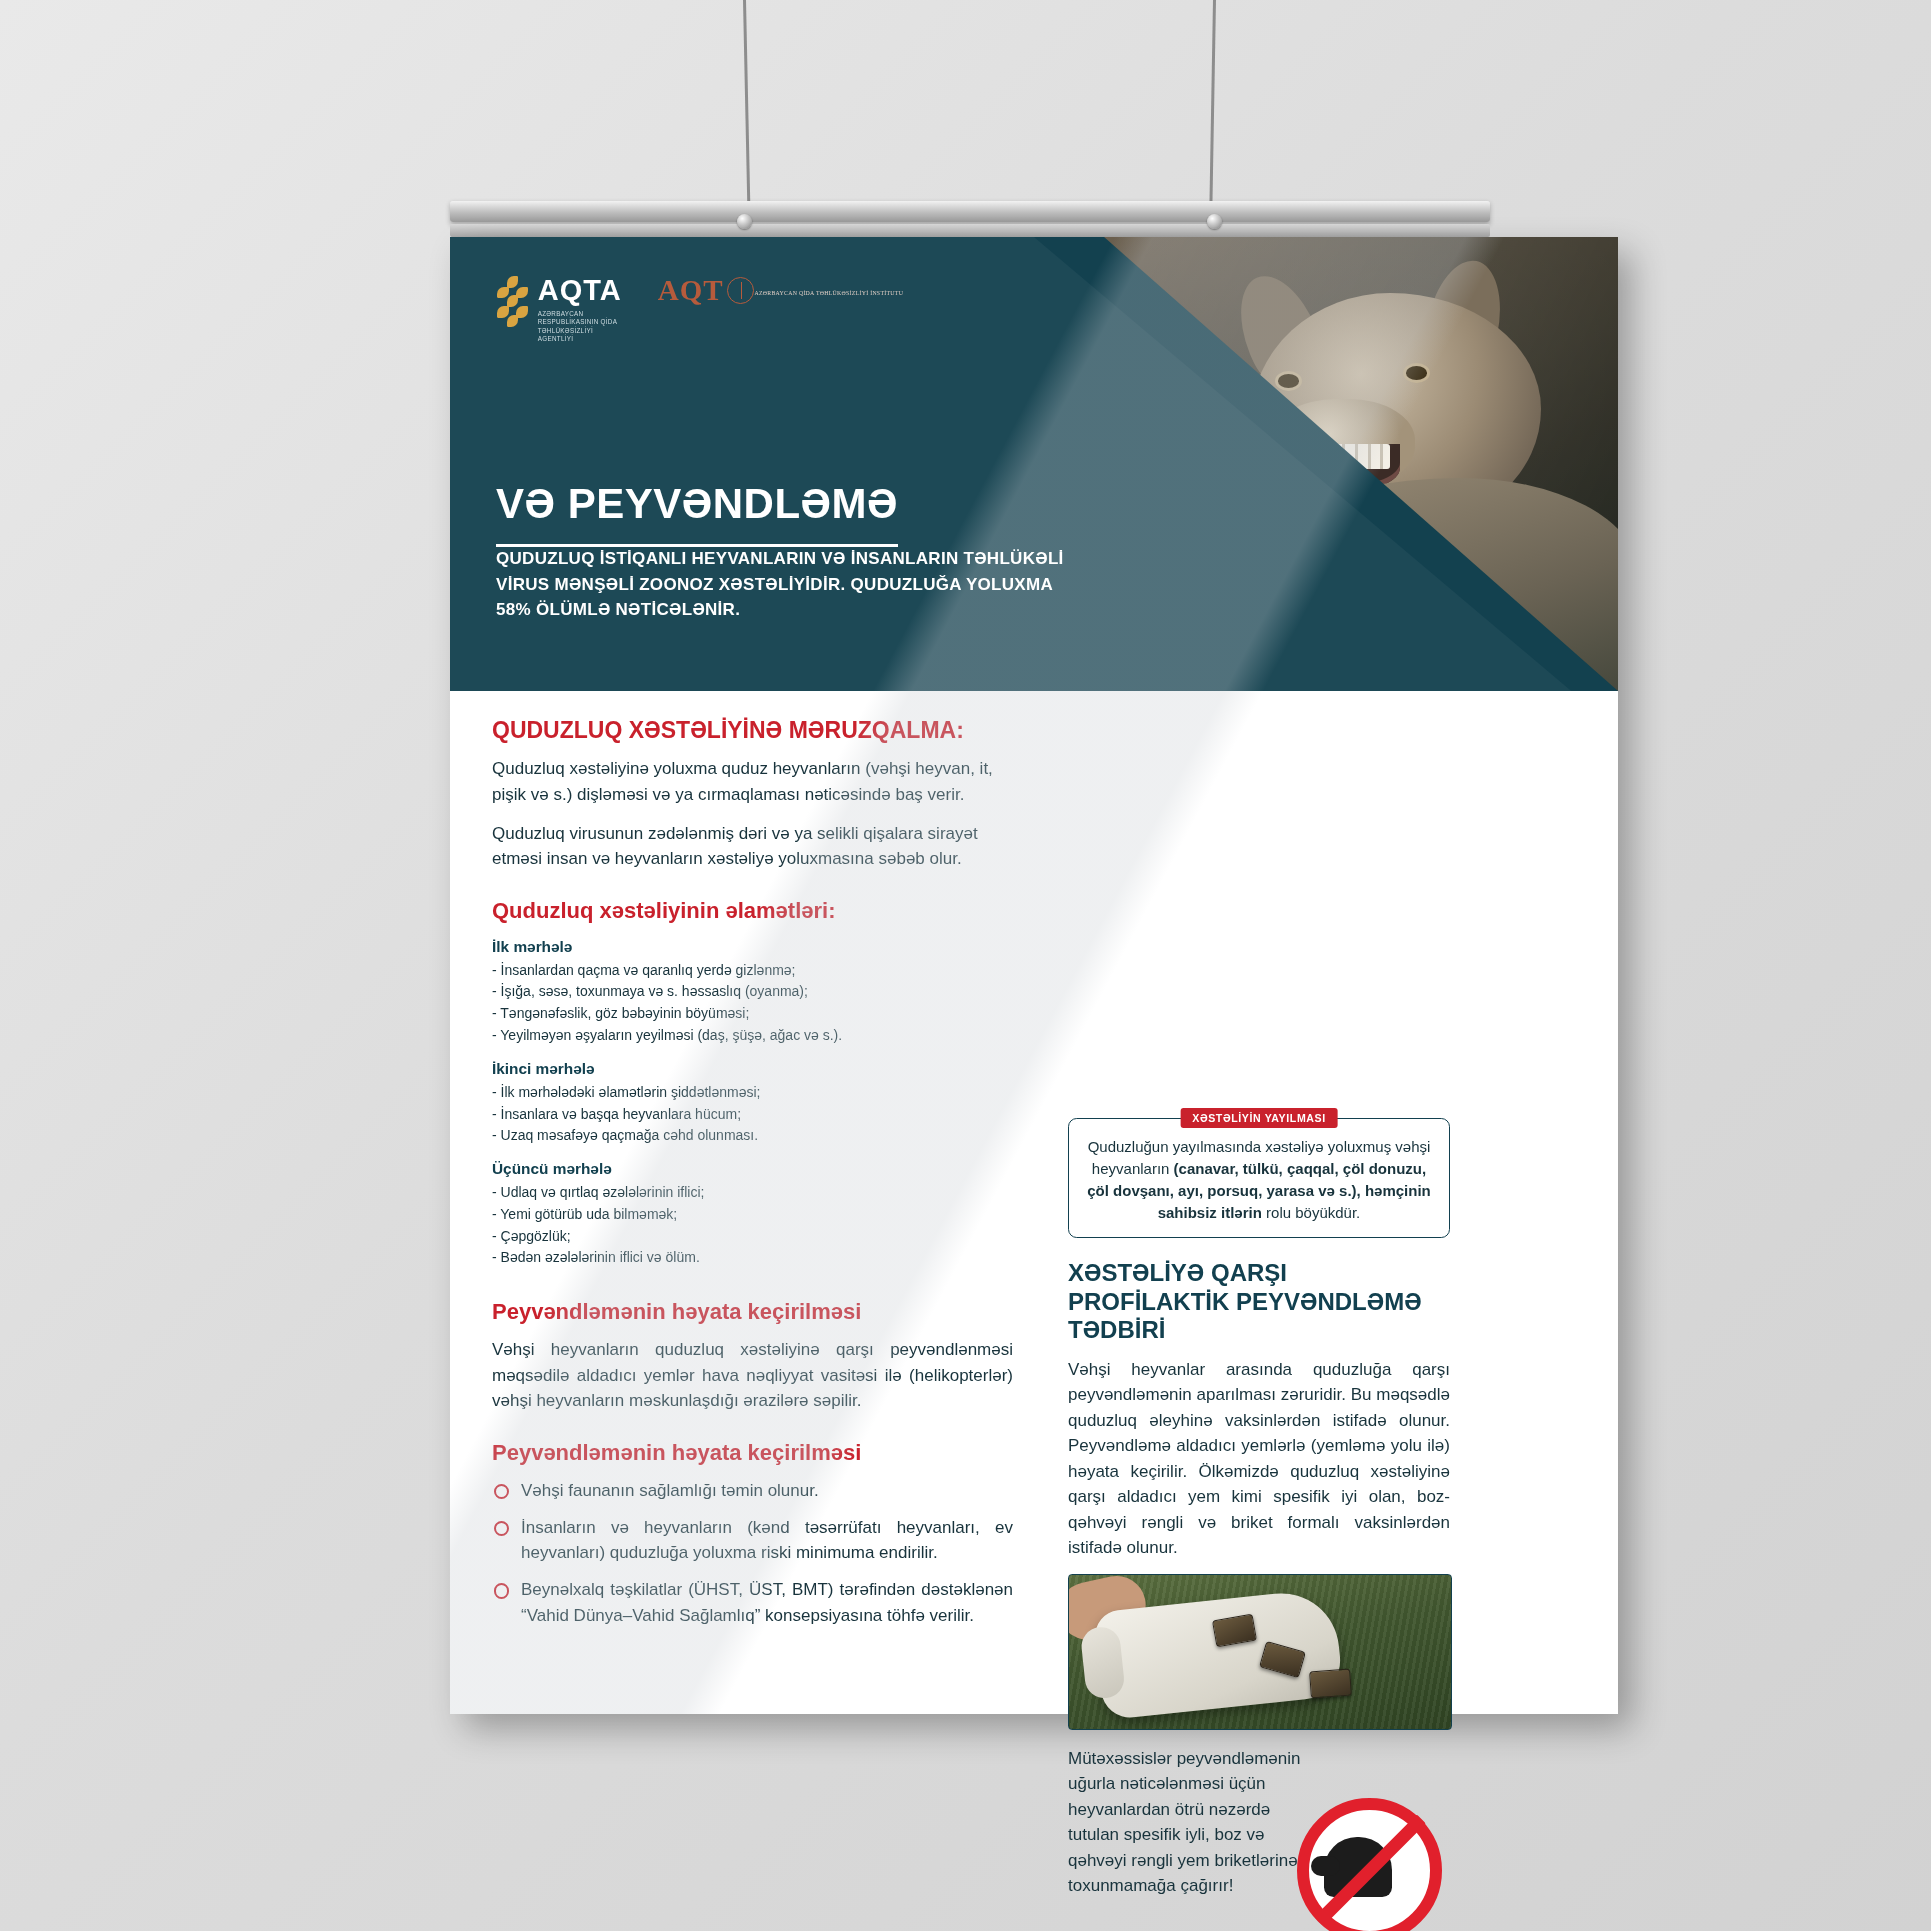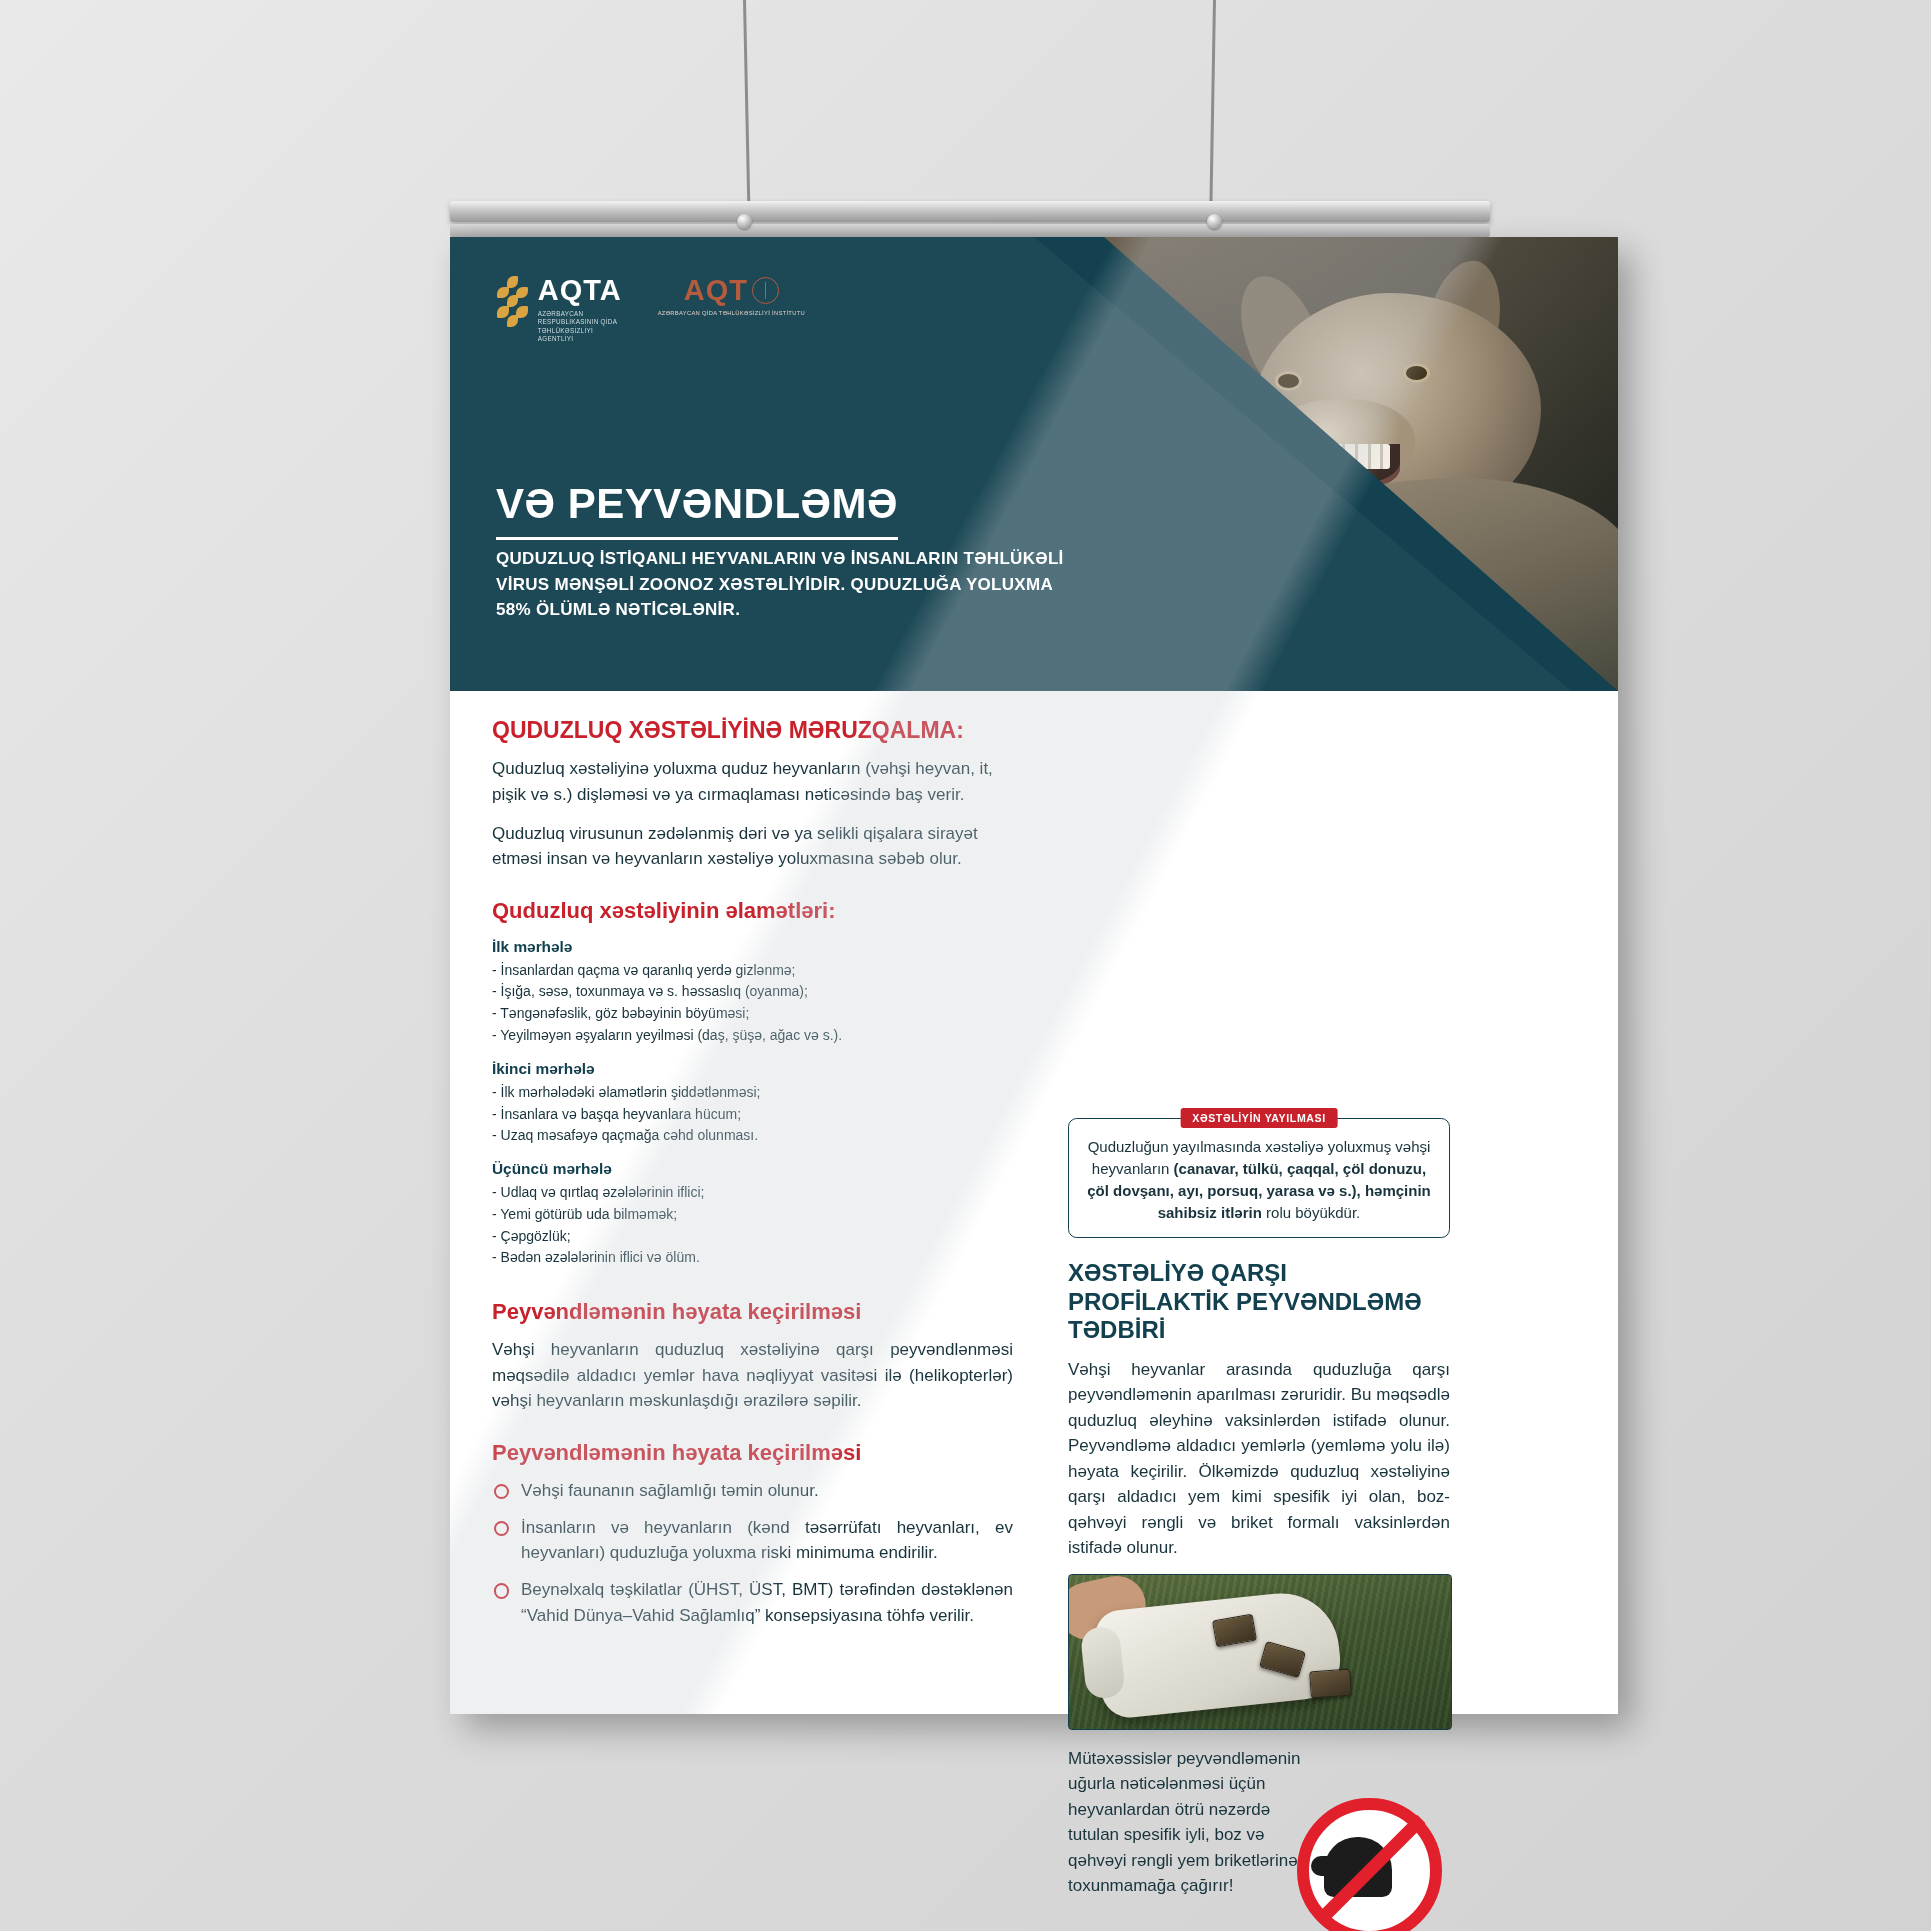--- a/index.html
+++ b/index.html
@@ -73,30 +73,30 @@
   .wheat i{position:absolute;width:11.6px;height:11.6px;background:#d9a441;border-radius:60% 10% 60% 10%;}
   .wheat i:nth-child(1){left:10.6px;top:0;}
   .wheat i:nth-child(2){left:1px;top:10.6px;}
   .wheat i:nth-child(3){left:20px;top:10.6px;}
   .wheat i:nth-child(4){left:10.6px;top:19.3px;}
   .wheat i:nth-child(5){left:1px;top:30px;}
   .wheat i:nth-child(6){left:20px;top:30px;}
   .wheat i:nth-child(7){left:10.6px;top:39px;}
   .logo-txt-main{color:#fff;font-size:29px;font-weight:bold;letter-spacing:1px;line-height:1;}
   .logo-txt-sub{color:#cfdde2;font-size:6.3px;line-height:1.35;letter-spacing:0.3px;margin-top:4.8px;max-width:87px;}
-  .logo-aqti{display:flex;flex-direction:column;align-items:center;}
+  .logo-aqti{display:flex;flex-direction:row;align-items:center;font-family:Liberation Serif, serif;}
   .aqti-row{display:flex;align-items:center;gap:3.9px;}
   .aqti-txt{color:#b65b3c;font-size:29px;font-weight:bold;letter-spacing:1px;line-height:1;}
   .aqti-circle{width:25px;height:25px;border:1.9px solid #b65b3c;border-radius:50%;position:relative;}
   .aqti-circle::after{content:"";position:absolute;left:50%;top:3.9px;width:1px;height:17.4px;background:#b65b3c;}
   .aqti-sub{color:#e0cfc6;font-size:5.8px;letter-spacing:0.3px;margin-top:4.8px;}
 
   .hdr h1{position:absolute;left:46px;top:143px;z-index:4;margin:0;color:#fff;
     font-size:42px;line-height:1.18;font-weight:bold;letter-spacing:0.5px;}
-  .hdr h1 .u{border-bottom:3.9px solid #fff;padding-bottom:8px;display:inline-block;}
+  .hdr h1 .u{border-bottom:3.9px solid #fff;padding-bottom:15px;display:inline-block;}
   .hdr .lede{position:absolute;left:46px;top:309px;width:579px;z-index:4;color:#fff;
     font-size:17px;line-height:1.5;font-weight:bold;letter-spacing:0.3px;}
 
   
   .body{position:relative;padding:25px 42px 0 42px;box-sizing:border-box;}
   h2.red{color:#c9212c;font-size:23px;font-weight:bold;margin:0 0 11.6px 0;line-height:1.25;}
   h2.red.sm{font-size:22px;}
   p.body-txt{color:#18333c;font-size:17px;line-height:1.5;margin:0 0 13.5px 0;}
   p.just{text-align:justify;}
   h3.stage-t{color:#12404f;font-size:15.4px;font-weight:bold;margin:13.5px 0 3.9px 0;}

